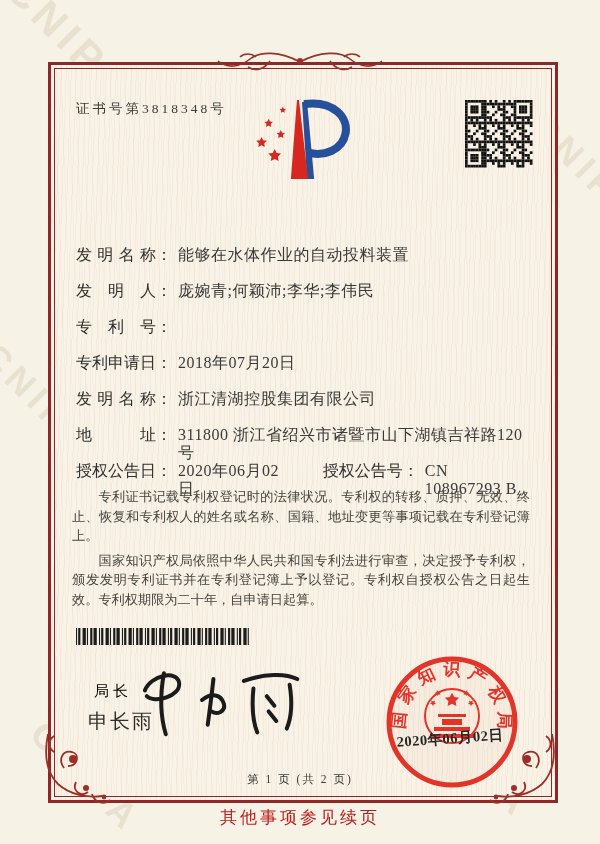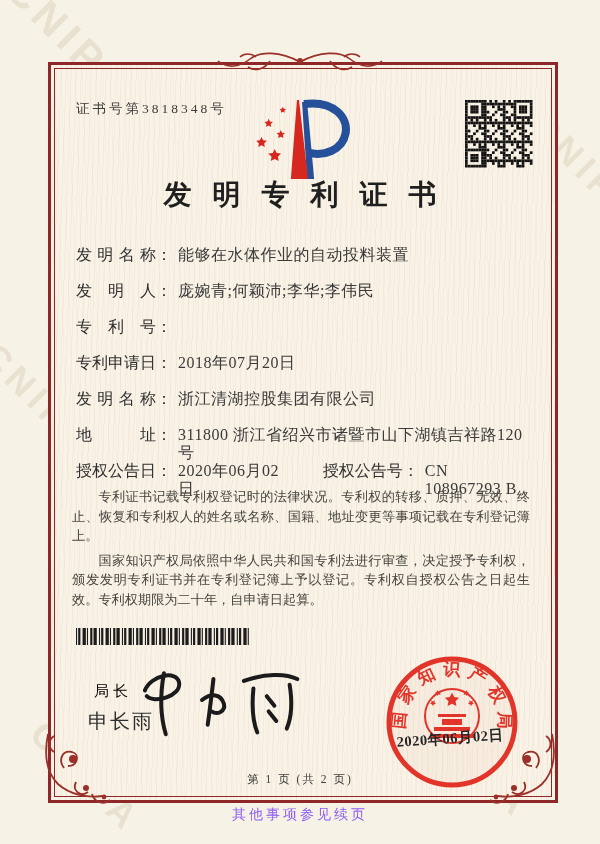--- a/index.html
+++ b/index.html
@@ -39,21 +39,21 @@
   .fvalue{color:#3a3a3a;letter-spacing:.5px;}
   .pair2{margin-left:36px;display:flex;}
   .body-text{position:absolute;left:72px;top:487px;width:458px;font-size:13.2px;line-height:19.5px;color:#45443e;text-align:justify;}
   .body-text p{margin:0 0 5px 0;text-indent:2em;}
   .barcode{position:absolute;left:76px;top:628px;}
   .sig-title{position:absolute;left:94px;top:682px;font-size:15px;letter-spacing:4px;color:#000000;}
   .sig-name{position:absolute;left:88px;top:708px;font-size:20px;letter-spacing:2px;color:#2f2f2f;}
   .signature{position:absolute;left:122px;top:652px;}
   .seal{position:absolute;left:372px;top:642px;}
   .page-info{position:absolute;left:0;top:772px;width:600px;text-align:center;font-size:11.5px;letter-spacing:2px;color:#3c3c3c;}
-  .continuation{position:absolute;left:0;top:806px;width:600px;text-align:center;font-size:14px;letter-spacing:3px;color:#8b5cf6;}
+  .continuation{position:absolute;left:0;top:806px;width:600px;text-align:center;font-size:17px;letter-spacing:3px;color:#b91c1c;}
 </style>
 </head>
 <body>
 
 <div class="page">
 
   <span class="wm" style="left:-10px;top:14px;font-size:42px;">CNIPA</span>
   <span class="wm" style="left:516px;top:148px;">CNIPA</span>
   <span class="wm" style="left:376px;top:238px;">CNIPA</span>
   <span class="wm" style="left:-32px;top:378px;">CNIPA</span>
@@ -467,21 +467,20 @@
       <rect x="18.2" y="66.8" width="2.7" height="2.7" fill="#111"></rect>
       <rect x="20.9" y="66.8" width="2.7" height="2.7" fill="#111"></rect>
       <rect x="34.4" y="66.8" width="2.7" height="2.7" fill="#111"></rect>
       <rect x="37.1" y="66.8" width="2.7" height="2.7" fill="#111"></rect>
       <rect x="39.8" y="66.8" width="2.7" height="2.7" fill="#111"></rect>
       <rect x="53.3" y="66.8" width="2.7" height="2.7" fill="#111"></rect>
       <rect x="56.0" y="66.8" width="2.7" height="2.7" fill="#111"></rect>
       <rect x="58.7" y="66.8" width="2.7" height="2.7" fill="#111"></rect>
     </svg>
 
-  <div class="title">发明专利证书</div>
 
   <div class="fields">
     <div class="frow">
       <span class="flabel">发明名称</span>
         <span class="fcolon">：</span>
       <span class="fvalue">能够在水体作业的自动投料装置</span>
     </div>
     <div class="frow">
       <span class="flabel">发明人</span>
         <span class="fcolon">：</span>

